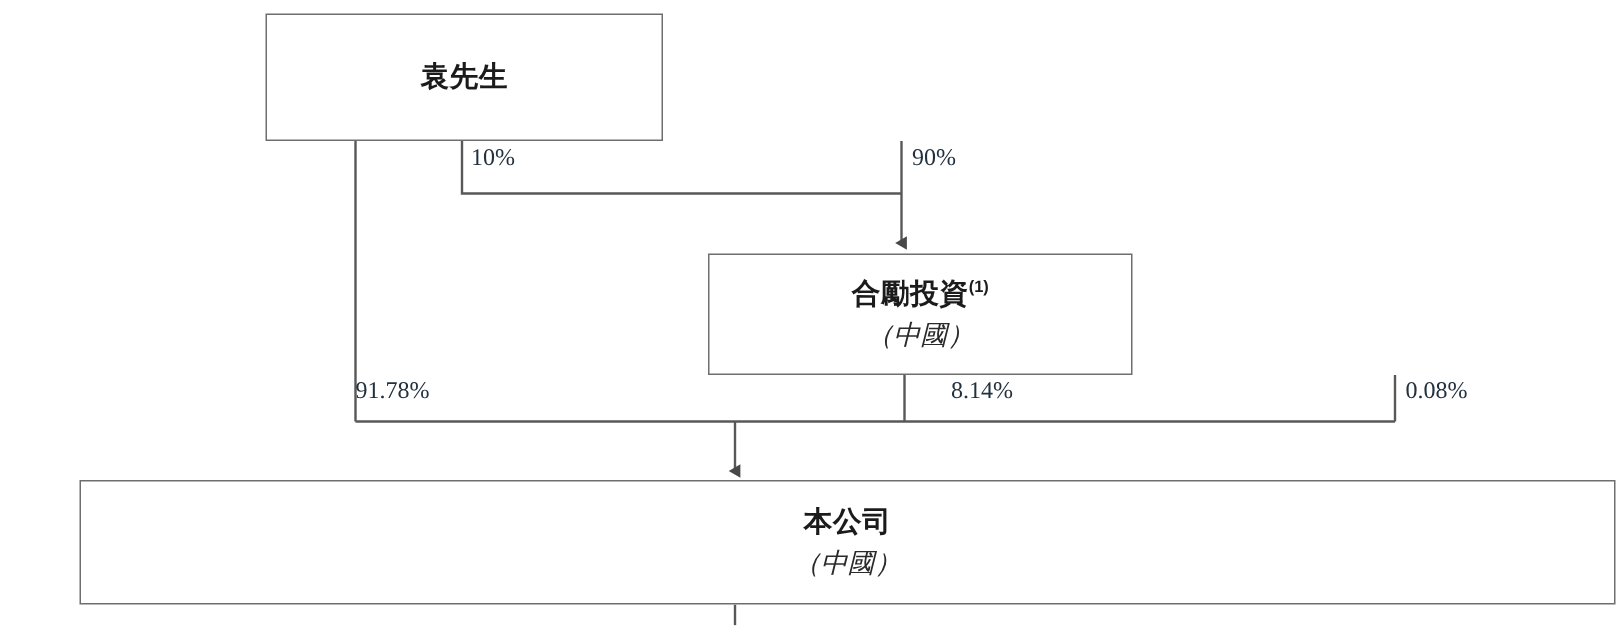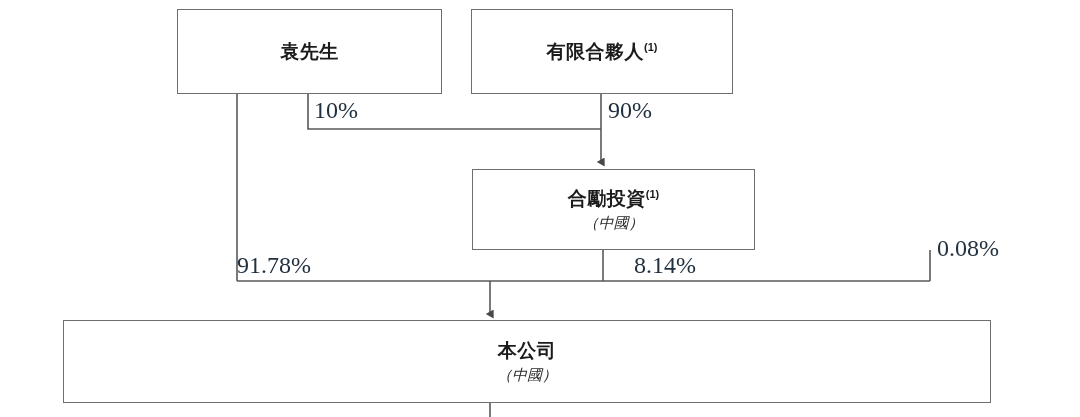--- a/index.html
+++ b/index.html
@@ -39,29 +39,29 @@
   }
   .node-title .sup {
     font-size: 11px;
     vertical-align: super;
     font-weight: bold;
     letter-spacing: 0;
   }
   .node-sub {
     font-family: "Liberation Serif", serif;
     font-style: italic;
-    font-size: 15px;
+    font-size: 18px;
     color: #2a2a2a;
     margin-top: 3px;
     white-space: nowrap;
   }
   .pct-label {
     position: absolute;
     font-family: "Liberation Serif", serif;
-    font-size: 24px;
+    font-size: 16px;
     color: #22313f;
     white-space: nowrap;
   }
   .connector-layer {
     position: absolute;
     left: 0;
     top: 0;
     width: 1080px;
     height: 417px;
     pointer-events: none;
@@ -95,44 +95,39 @@
 
     <path d="M490,403 L490,417" stroke="#585858" stroke-width="1.6" fill="none"></path>
   </svg>
 
   <div class="node-box" style="left:177px; top:9px; width:265px; height:85px;">
     <div class="node-title">
       <span>袁先生</span><span class="sup"></span>
     </div>
   </div>
 
-  <div class="node-box" style="left:471px; top:9px; width:262px; height:85px;">
-    <div class="node-title">
-      <span>有限合夥人</span><span class="sup">(1)</span>
-    </div>
-  </div>
 
   <div class="node-box" style="left:472px; top:169px; width:283px; height:81px;">
     <div class="node-title">
       <span>合勵投資</span><span class="sup">(1)</span>
     </div>
     <div class="node-sub">（中國）</div>
   </div>
 
 
-  <div class="node-box" style="left:53px; top:320px; width:928px; height:83px;margin-left:10px;">
+  <div class="node-box" style="left:53px; top:320px; width:1024px; height:83px;">
     <div class="node-title">
       <span>本公司</span><span class="sup"></span>
     </div>
     <div class="node-sub">（中國）</div>
   </div>
 
   <div class="pct-label" style="left:314px; top:97px;">10%</div>
 
   <div class="pct-label" style="left:608px; top:97px;text-align:right;">90%</div>
 
   <div class="pct-label" style="left:237px; top:252px;">91.78%</div>
 
   <div class="pct-label" style="left:634px; top:252px;">8.14%</div>
 
-  <div class="pct-label" style="left:937px; top:235px;">0.08%</div>
+  <div class="pct-label" style="left:937px; top:252px;">0.08%</div>
 
 </div>
 
 </body></html>

